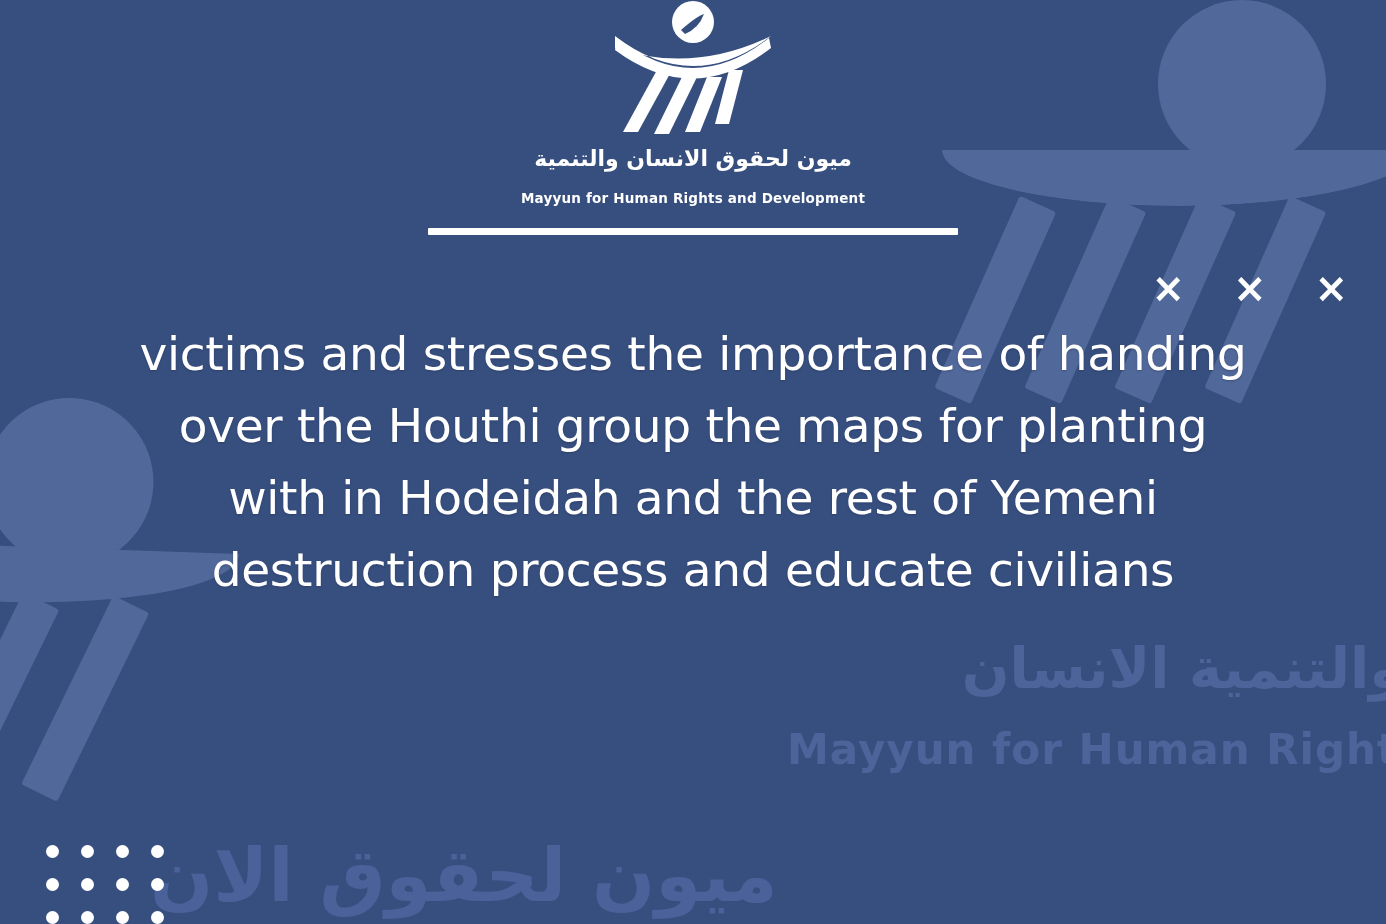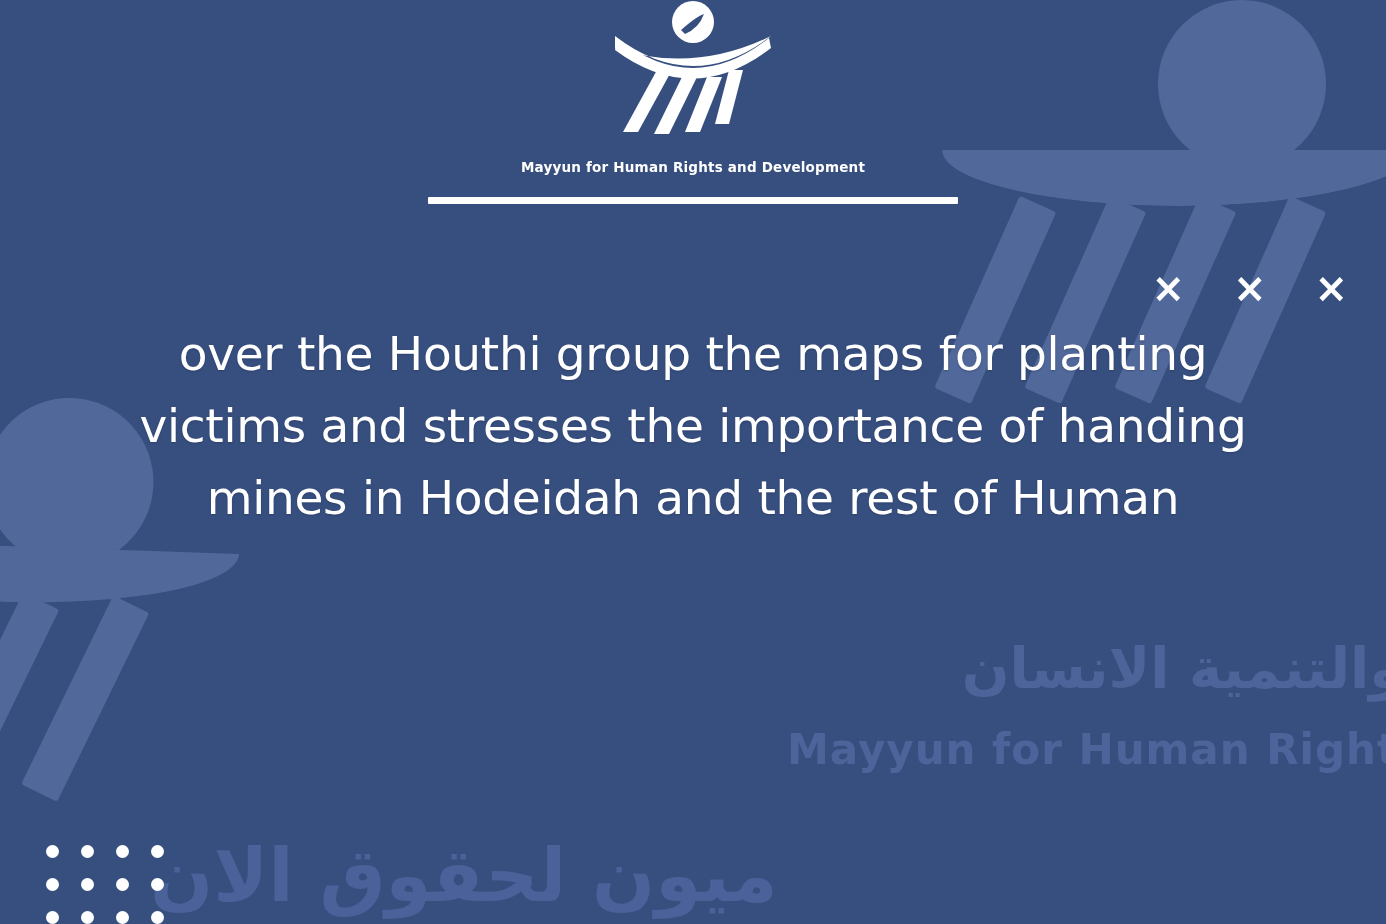--- a/index.html
+++ b/index.html
@@ -224,31 +224,33 @@
         <path d="M14 38 Q90 98 166 38 L168 48 Q90 108 12 50 Z" fill="#ffffff"></path>
         <g fill="#ffffff">
           <path d="M54 70 L69 70 L35 132 L20 132 Z"></path>
           <path d="M79 77 L94 77 L66 134 L51 134 Z"></path>
           <path d="M104 77 L119 77 L97 132 L82 132 Z"></path>
           <path d="M126 70 L140 70 L126 124 L112 124 Z"></path>
         </g>
       </svg>
     </div>
 
+    <div class="brand-arabic">ميون لحقوق الانسان والتنمية</div>
 
     <div class="brand-latin">Mayyun for Human Rights and Development</div>
 
     <div class="divider"></div>
   </div>
 
   <div class="xmarks">
     <span>×</span>
     <span>×</span>
     <span>×</span>
   </div>
 
   <div class="body-copy">
+    <span class="line">victims and stresses the importance of handing</span>
     <span class="line">over the Houthi group the maps for planting</span>
-    <span class="line">victims and stresses the importance of handing</span>
-    <span class="line">mines in Hodeidah and the rest of  Human</span>
+    <span class="line">with in Hodeidah and the rest of  Yemeni</span>
+    <span class="line">destruction process and educate civilians</span>
   </div>
 
 </div>
 
 </body></html>

